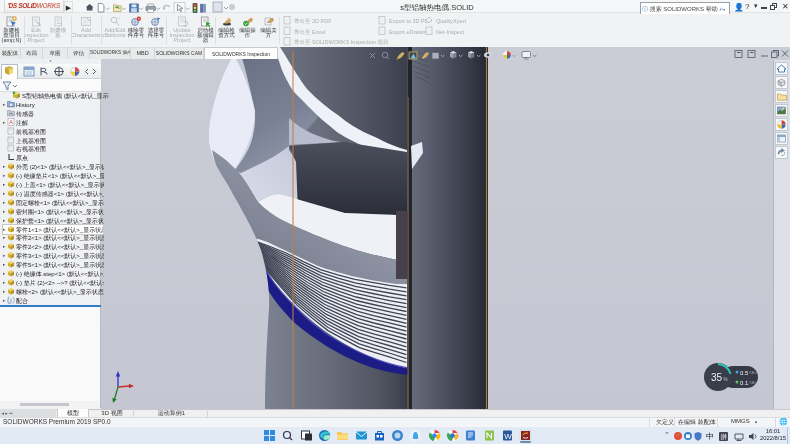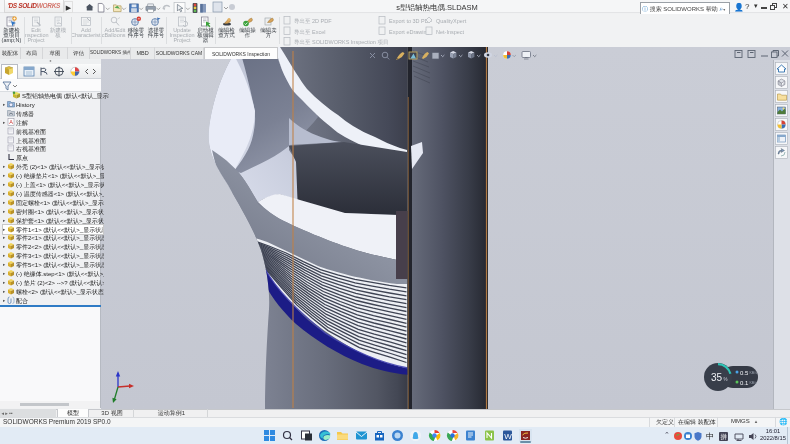--- a/index.html
+++ b/index.html
@@ -46,21 +46,21 @@
  <circle cx="118.5" cy="9.4" r="1.4" fill="#58b847"></circle>
  <rect x="124" y="2" width="6" height="9" fill="#7d93b8"></rect>
  <rect x="124" y="2" width="2.6" height="9" fill="#4c6793"></rect>
 </svg>
 <svg class="abs" style="left:212px;top:1px;" width="24" height="12" viewBox="0 0 24 12">
  <rect x="1" y="1" width="9" height="10" fill="#dfe4ec" stroke="#8898ac" stroke-width="0.7"></rect>
  <path d="M12 6 l2 2 l2 -2" fill="none" stroke="#888" stroke-width="0.8"></path>
  <circle cx="20" cy="6" r="3" fill="#c8ccd4"></circle>
 </svg>
 
-<div class="abs" style="left:347px;top:3px;width:180px;text-align:center;font-size:7.5px;color:#333;">s型铝轴热电偶.SLDASM</div>
+<div class="abs" style="left:347px;top:3px;width:180px;text-align:center;font-size:7.5px;color:#333;">s型铝轴热电偶.SOLID</div>
 
 <div class="abs" style="left:640px;top:2px;width:90px;height:13px;background:#fff;border:1px solid #9aa0a6;font-size:6px;color:#444;line-height:12px;white-space:nowrap;overflow:hidden;">
  <span style="color:#1a73ba;margin-left:1px;">ⓘ</span> 搜索 SOLIDWORKS 帮助 <span style="color:#2471b7;font-size:7px;">⌕</span><span style="color:#666;font-size:4px;">▾</span>
 </div>
 <div class="abs" style="left:734px;top:3px;font-size:8px;color:#8a8f96;">👤</div>
 <div class="abs" style="left:745px;top:2px;font-size:8px;color:#333;">?</div>
 <div class="abs" style="left:754px;top:2px;font-size:7px;color:#333;">▾</div>
 <div class="abs" style="left:761px;top:7px;width:6px;height:1.5px;background:#444;"></div>
 <div class="abs" style="left:772px;top:3px;width:5px;height:5px;border:1px solid #444;background:#f5f6f7;"></div>
 <div class="abs" style="left:770px;top:5px;width:5px;height:5px;border:1px solid #444;background:#f5f6f7;"></div>

